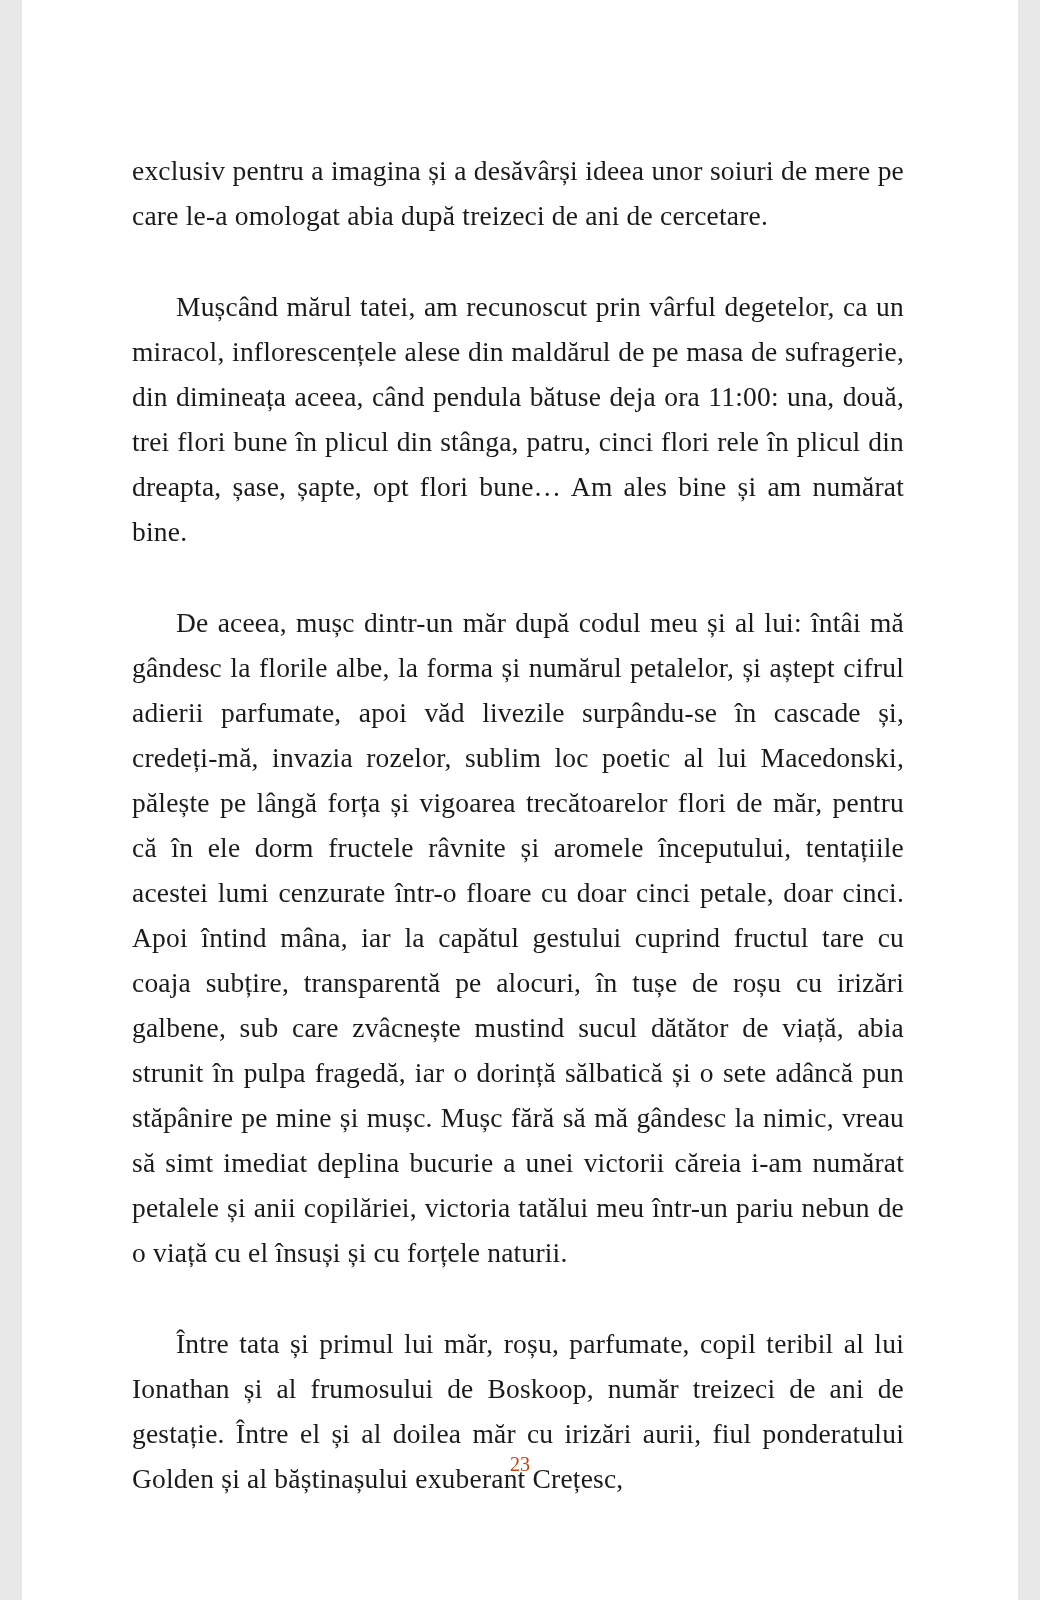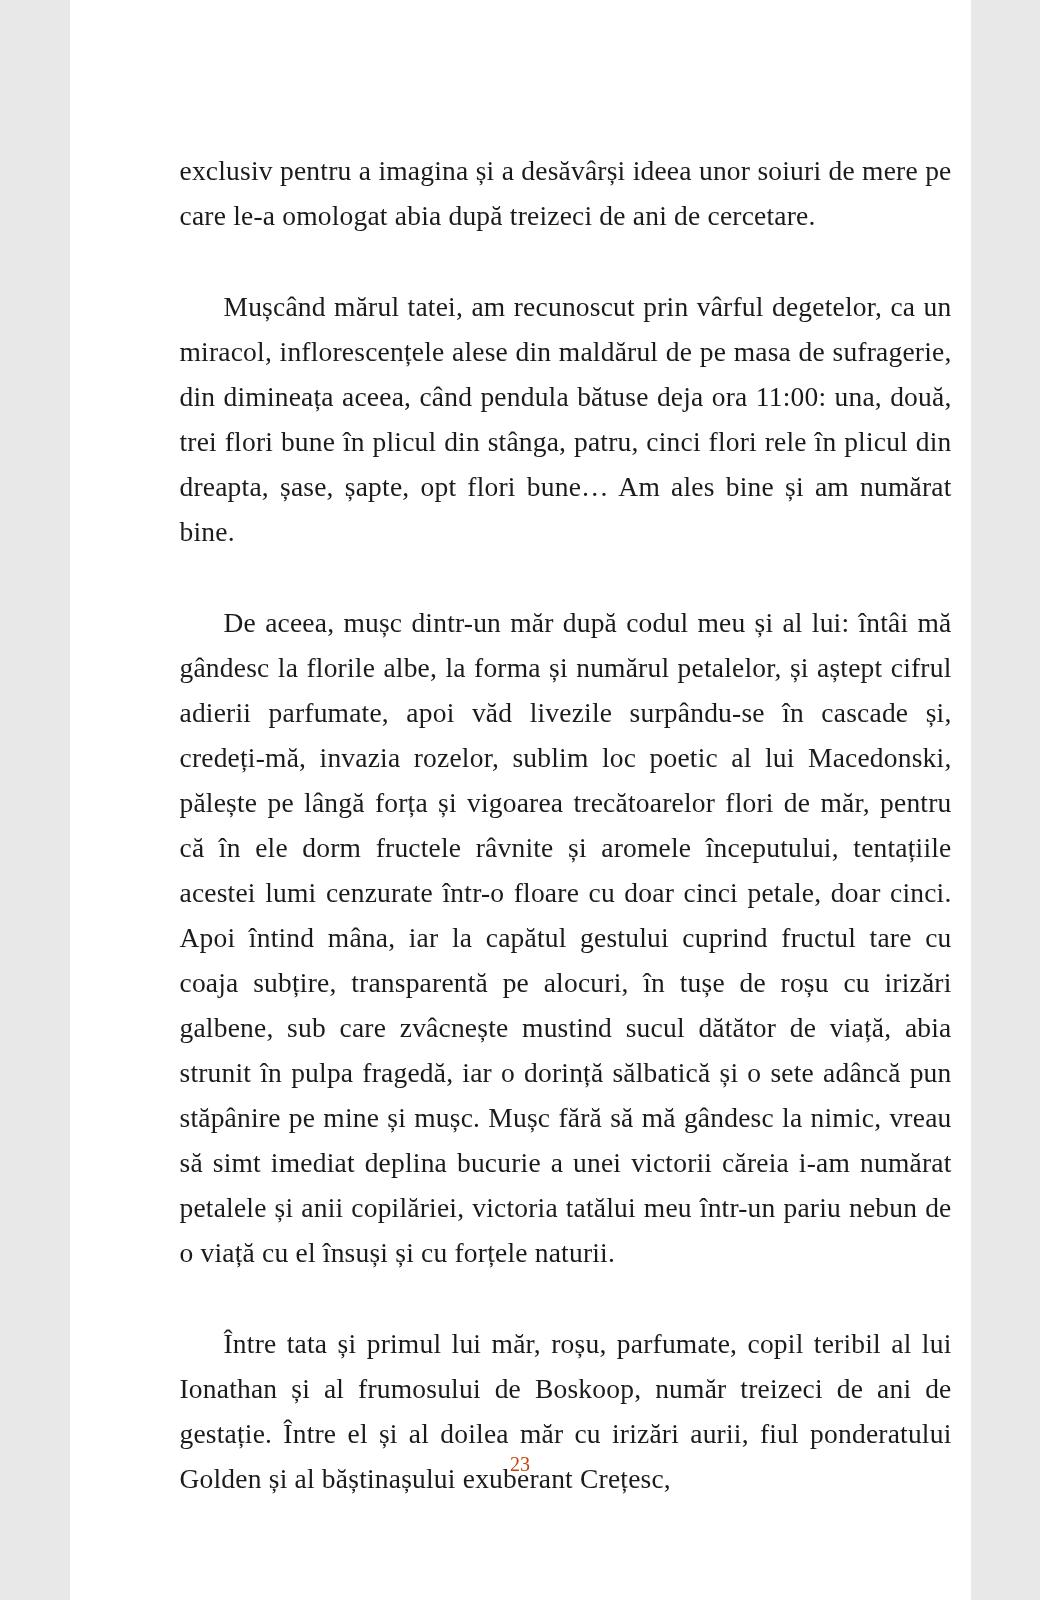--- a/index.html
+++ b/index.html
@@ -2,21 +2,21 @@
 <html lang="ro"><head>
 <meta charset="utf-8">
 <style>
   html, body {
     margin: 0;
     padding: 0;
     background: #e8e8e8;
   }
   .page {
     position: relative;
-    width: 901px;
+    width: 996px;
     height: 1600px;
     margin: 0 auto;
     background: #ffffff;
     box-sizing: border-box;
     font-family: "Liberation Serif", "DejaVu Serif", serif;
     color: #1b1b1b;
     overflow: hidden;
   }
   .text-block {
     position: absolute;

